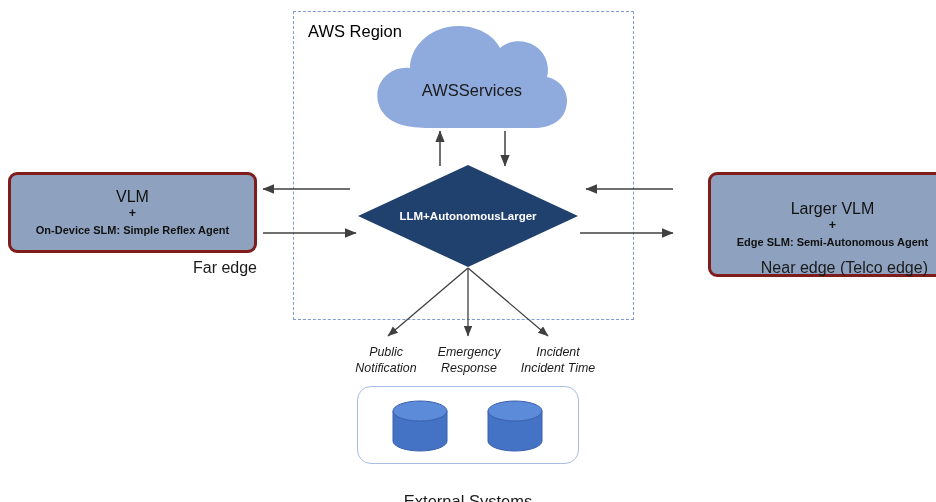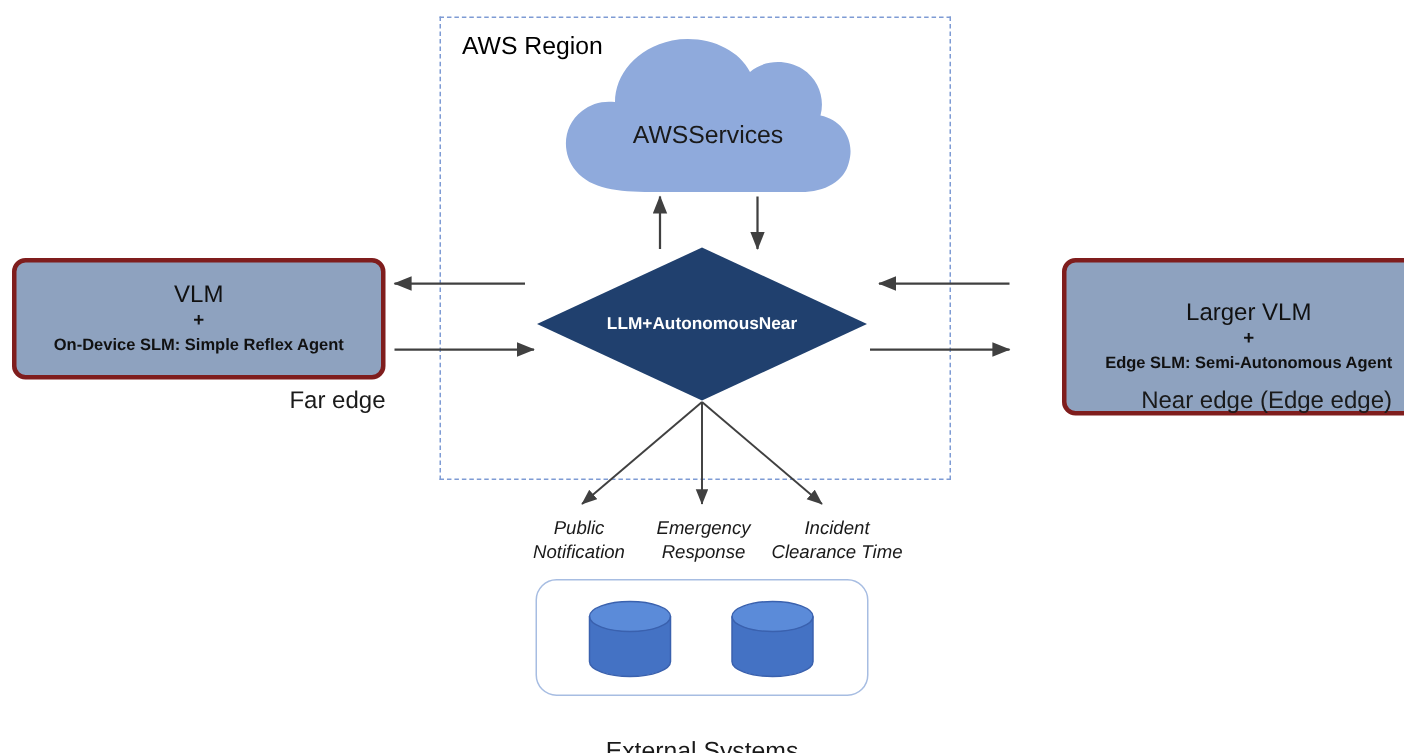--- a/index.html
+++ b/index.html
@@ -220,49 +220,49 @@
   </div>
 
   <div id="diamond-wrap">
     <svg width="222" height="104" viewBox="0 0 222 104" xmlns="http://www.w3.org/2000/svg">
       <polygon points="111,1 221,52 111,103 1,52" fill="#20406E" stroke="none"></polygon>
     </svg>
     <div id="diamond-text">
       <div>LLM</div>
       <div>+</div>
       <div>Autonomous</div>
-      <div>Near</div>
+      <div>Larger</div>
     </div>
   </div>
 
   <div class="edge-box" id="box-far-edge">
     <div class="edge-title">VLM</div>
     <div class="edge-plus">+</div>
     <div class="edge-sub">On-Device SLM: Simple Reflex Agent</div>
   </div>
   <div class="edge-caption" id="caption-far">Far edge</div>
 
   <div class="edge-box" id="box-near-edge">
     <div class="edge-title">Larger VLM</div>
     <div class="edge-plus">+</div>
     <div class="edge-sub">Edge SLM: Semi-Autonomous Agent</div>
   </div>
-  <div class="edge-caption" id="caption-near">Near edge (Edge edge)</div>
+  <div class="edge-caption" id="caption-near">Near edge (Telco edge)</div>
 
   <div class="outcome" id="outcome-0">
     <div>Public</div>
     <div>Notification</div>
   </div>
   <div class="outcome" id="outcome-1">
     <div>Emergency</div>
     <div>Response</div>
   </div>
   <div class="outcome" id="outcome-2">
     <div>Incident</div>
-    <div>Clearance Time</div>
+    <div>Incident Time</div>
   </div>
 
   <div id="external-box"></div>
 
   <div class="cyl" id="cyl-0">
     <svg width="56" height="52" viewBox="0 0 56 52" xmlns="http://www.w3.org/2000/svg">
       <path d="M 1 11 L 1 41 A 27 10 0 0 0 55 41 L 55 11 Z" fill="#4472C4"></path>
       <ellipse cx="28" cy="11" rx="27" ry="10" fill="#5B8BD9" stroke="#3A61AE" stroke-width="1"></ellipse>
       <path d="M 1 11 L 1 41 A 27 10 0 0 0 55 41 L 55 11" fill="none" stroke="#3A61AE" stroke-width="1"></path>
     </svg>

